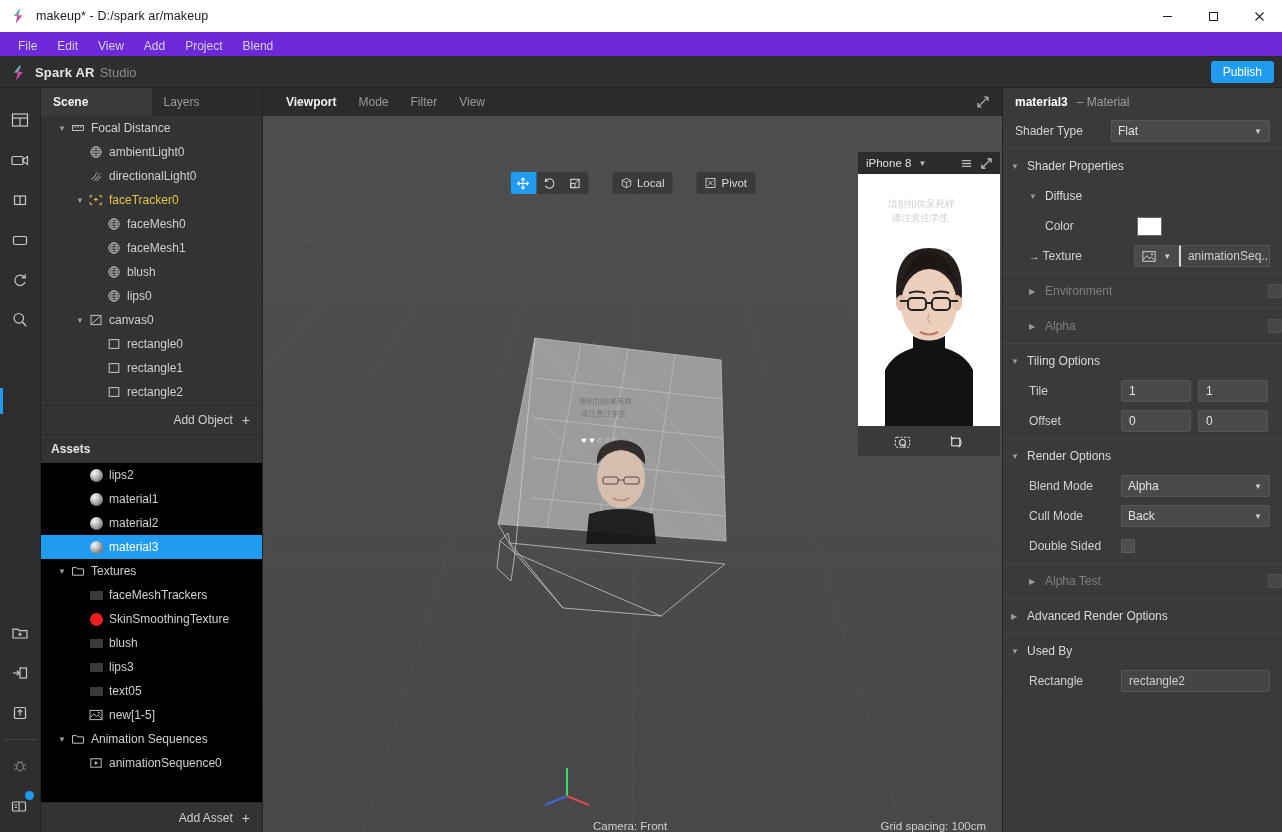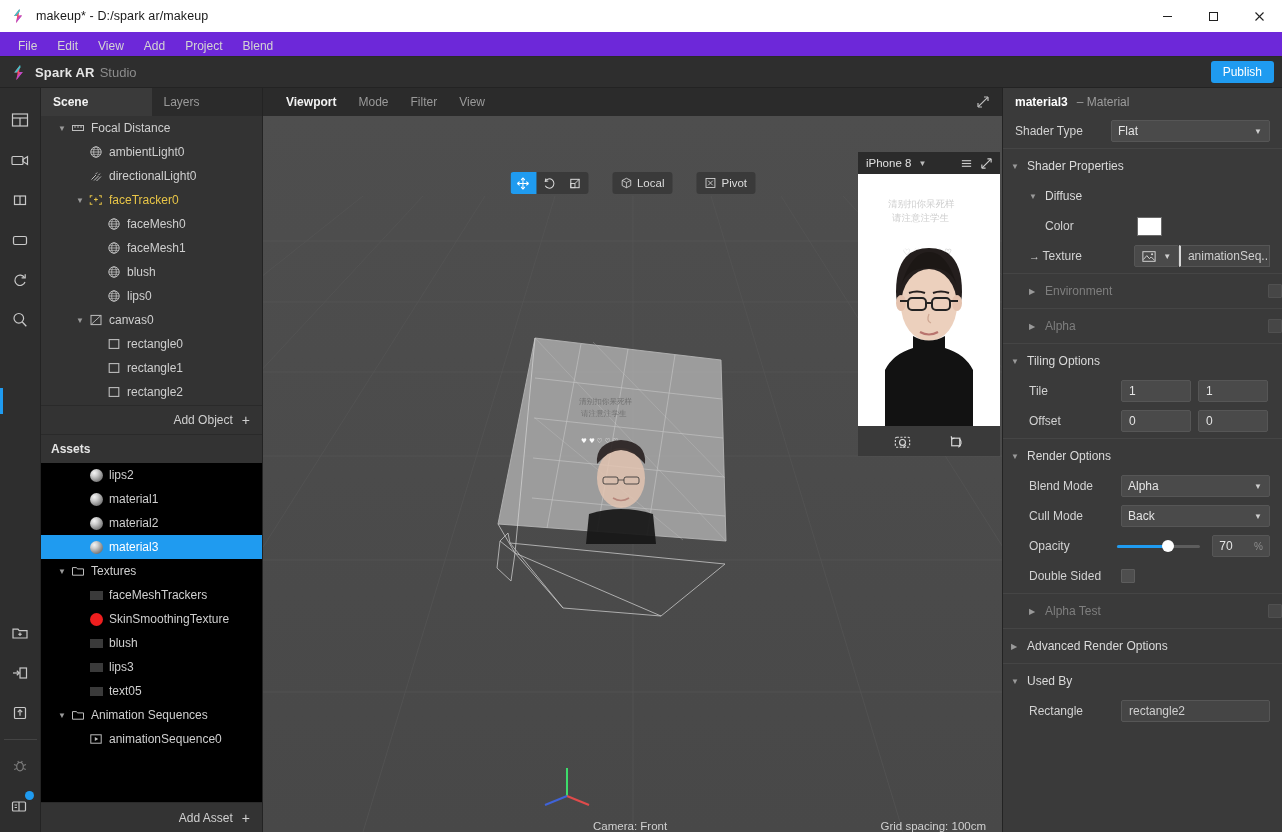--- a/index.html
+++ b/index.html
@@ -644,20 +644,32 @@
               </span>
               <span class="tlabel">lips3</span>
             </div>
             <div class="arow">
               <span style="width:32px;flex:0 0 32px"></span>
               <span class="tw"></span>
               <span class="ticon">
                 <span class="thumb-faint"></span>
               </span>
               <span class="tlabel">text05</span>
+            </div>
+            <div class="arow">
+              <span style="width:32px;flex:0 0 32px"></span>
+              <span class="tw"></span>
+              <span class="ticon">
+                <svg width="14" height="14" viewBox="0 0 14 14">
+                  <rect x="1" y="2.4" width="12" height="9.2" fill="none" stroke="#bdbdbd" stroke-width="1"></rect>
+                  <path d="M1.4 9.8 L4.8 5.8 L7.2 8.6 L9 6.8 L12.6 10.6" fill="none" stroke="#bdbdbd" stroke-width="1"></path>
+                  <circle cx="9.8" cy="4.8" r="1" fill="#bdbdbd"></circle>
+                </svg>
+              </span>
+              <span class="tlabel">new[1-5]</span>
             </div>
             <div class="arow">
               <span style="width:14px;flex:0 0 14px"></span>
               <span class="tw">
                 <span class="caret">▼</span>
               </span>
               <span class="ticon">
                 <svg width="14" height="14" viewBox="0 0 14 14">
                   <path d="M1.5 3.6 h4 l1 1.3 h6 v6.3 h-11 Z" fill="none" stroke="#bdbdbd" stroke-width="1"></path>
                 </svg>
@@ -1000,32 +1012,20 @@
       </div>
 
       <div class="ins-row" style="padding-left:26px">
         <span class="ins-lbl" style="width:92px">Cull Mode</span>
         <div class="fakesel w-grow">
           <span>Back</span>
           <span class="selchev">▼</span>
         </div>
       </div>
 
-      <div class="ins-row" style="padding-left:26px">
-        <span class="ins-lbl" style="width:92px">Opacity</span>
-        <div class="slider-wrap">
-          <span class="sl-track"></span>
-          <span class="sl-fill"></span>
-          <span class="sl-knob"></span>
-        </div>
-        <div class="pctfield" style="margin-left:12px">
-          <span>70</span>
-          <span class="unit">%</span>
-        </div>
-      </div>
 
       <div class="ins-row" style="padding-left:26px">
         <span class="ins-lbl" style="width:92px">Double Sided</span>
         <span class="chkbox"></span>
       </div>
 
       <div class="divider-h"></div>
       <div class="sec-head dim" style="padding-left:26px">
         <span class="caret2">▶</span>
         <span>Alpha Test</span>

